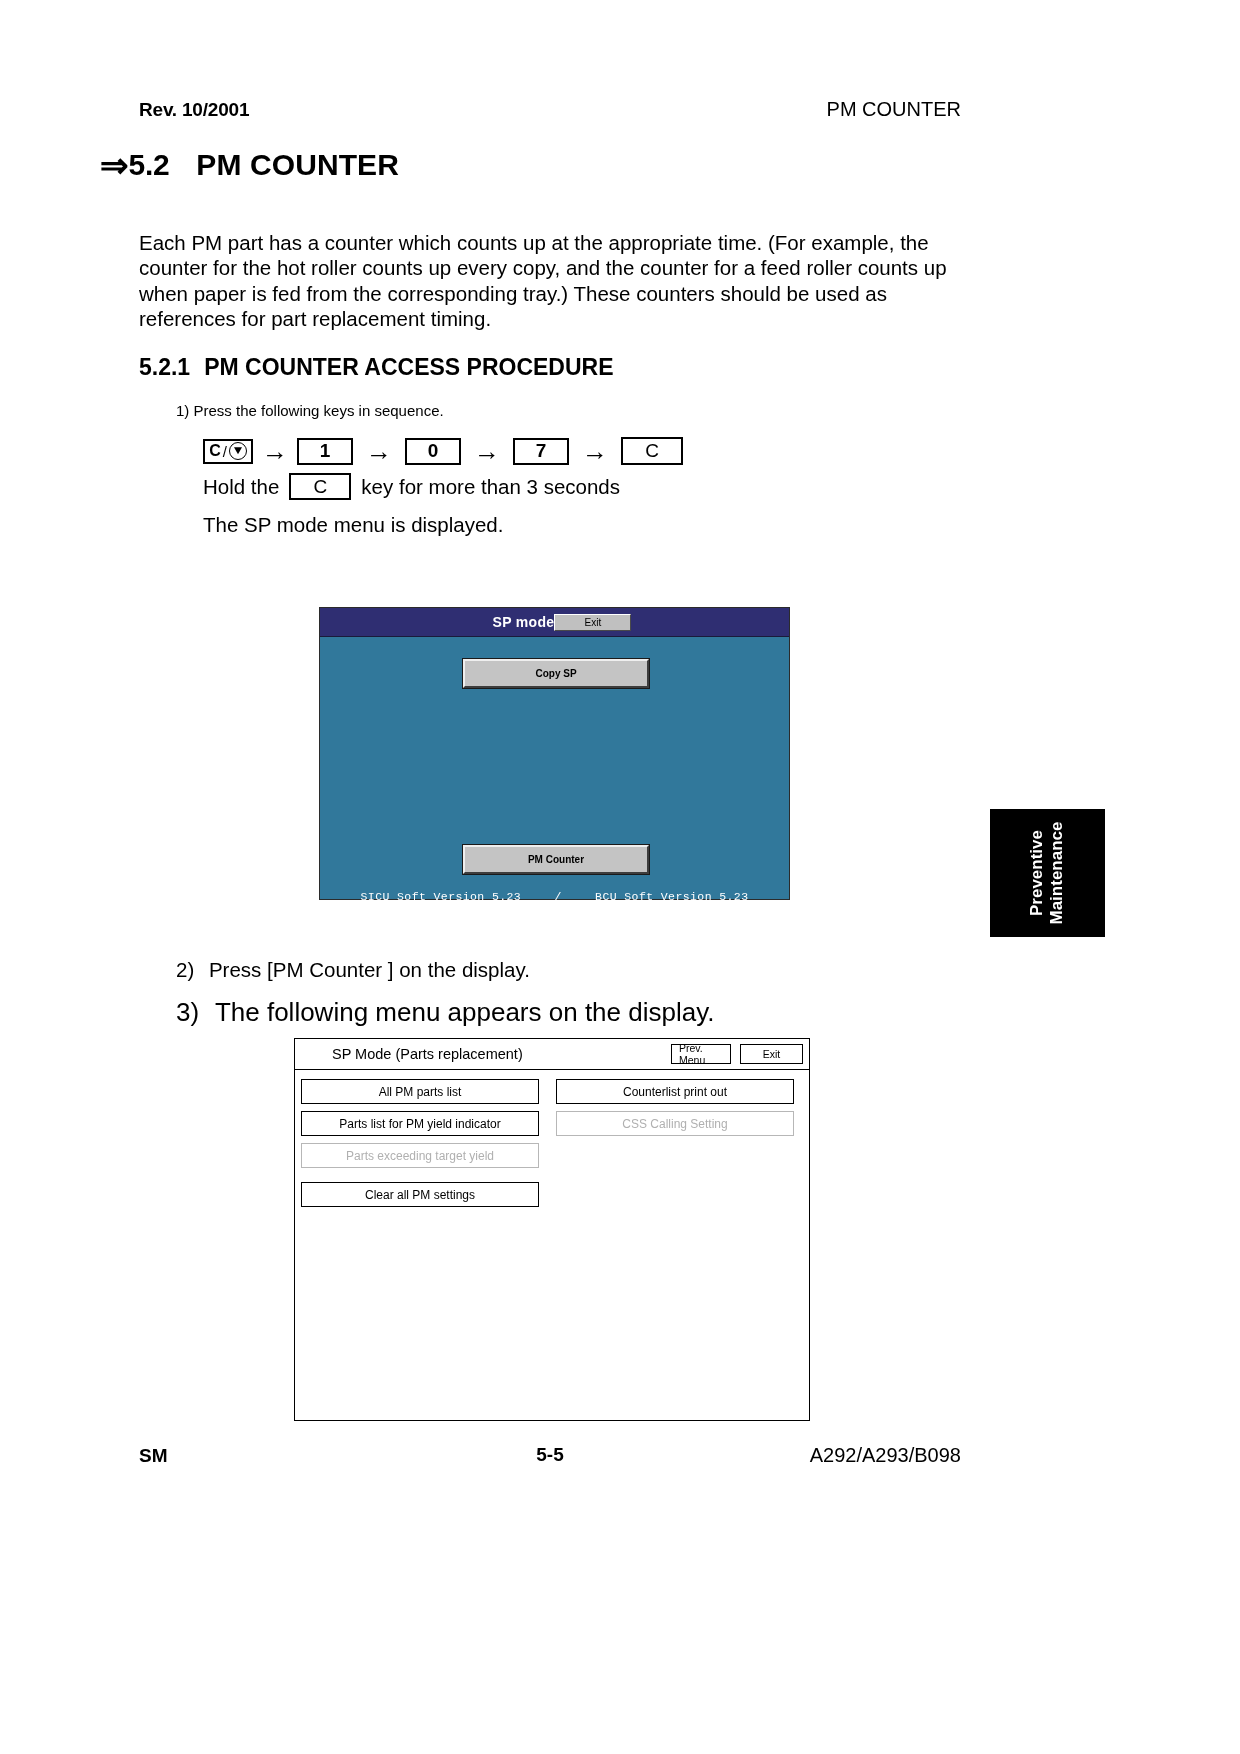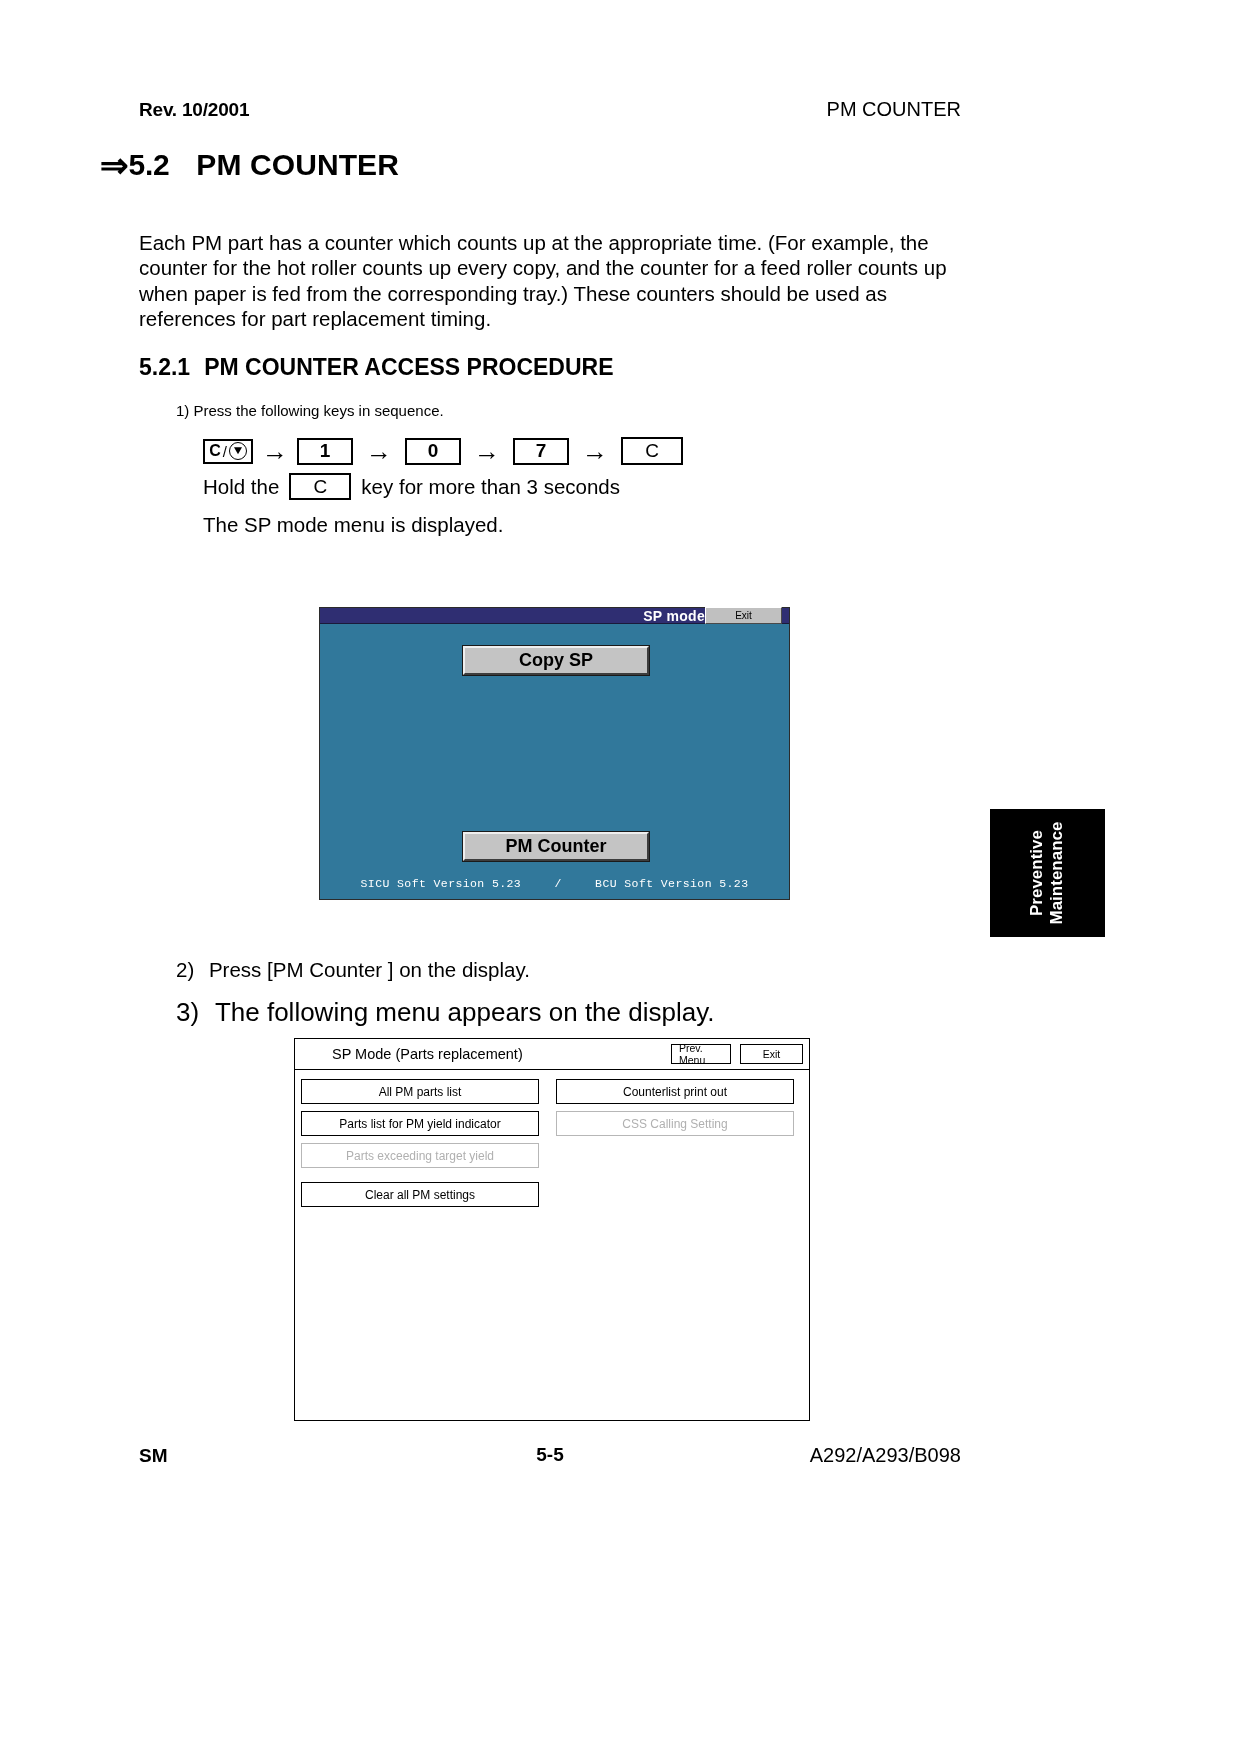--- a/index.html
+++ b/index.html
@@ -197,26 +197,26 @@
     left: 319px;
     width: 471px;
     height: 293px;
     background: #31789b;
     border: 1px solid #2b2b2b;
     box-sizing: border-box;
     display: flex;
     flex-direction: column;
   }
   .sp-titlebar {
-    height: 16px;
+    height: 29px;
     background: #2f2e72;
     border-bottom: 1px solid #1a1a3a;
     display: flex;
     align-items: center;
-    justify-content: flex-end;
+    justify-content: center;
     padding: 0 7px 0 22px;
     box-sizing: border-box;
   }
   .sp-title-text {
     color: #ffffff;
     font-size: 14px;
     font-weight: bold;
     letter-spacing: 0.3px;
   }
   .sp-exit-btn {
@@ -245,21 +245,21 @@
     height: 29px;
     background: #c4c4c4;
     border-top: 2px solid #efefef;
     border-left: 2px solid #efefef;
     border-right: 2px solid #3d3d3d;
     border-bottom: 2px solid #3d3d3d;
     outline: 1px solid #1a1a1a;
     display: flex;
     align-items: center;
     justify-content: center;
-    font-size: 18px;
+    font-size: 10px;
     font-weight: bold;
     color: #000;
     box-sizing: border-box;
   }
   .sp-btn-copy { top: 22px; }
   .sp-btn-pm { top: 208px; }
   .sp-version {
     position: absolute;
     left: 0;
     right: 0;

